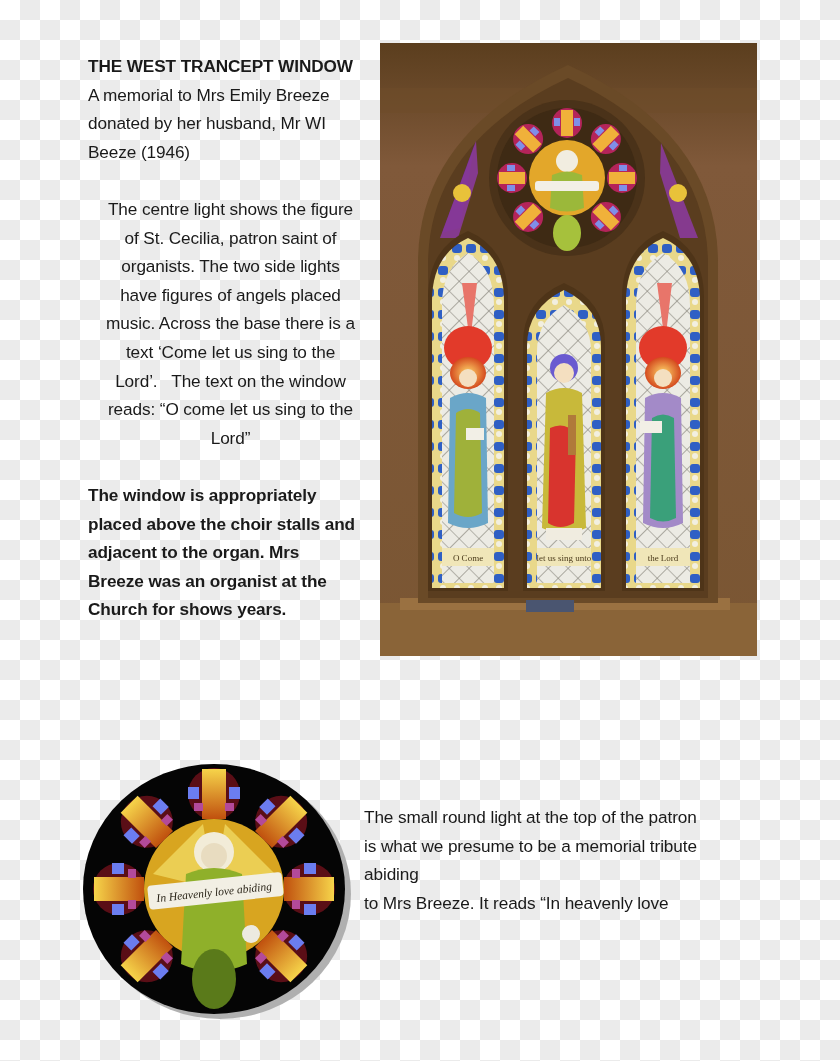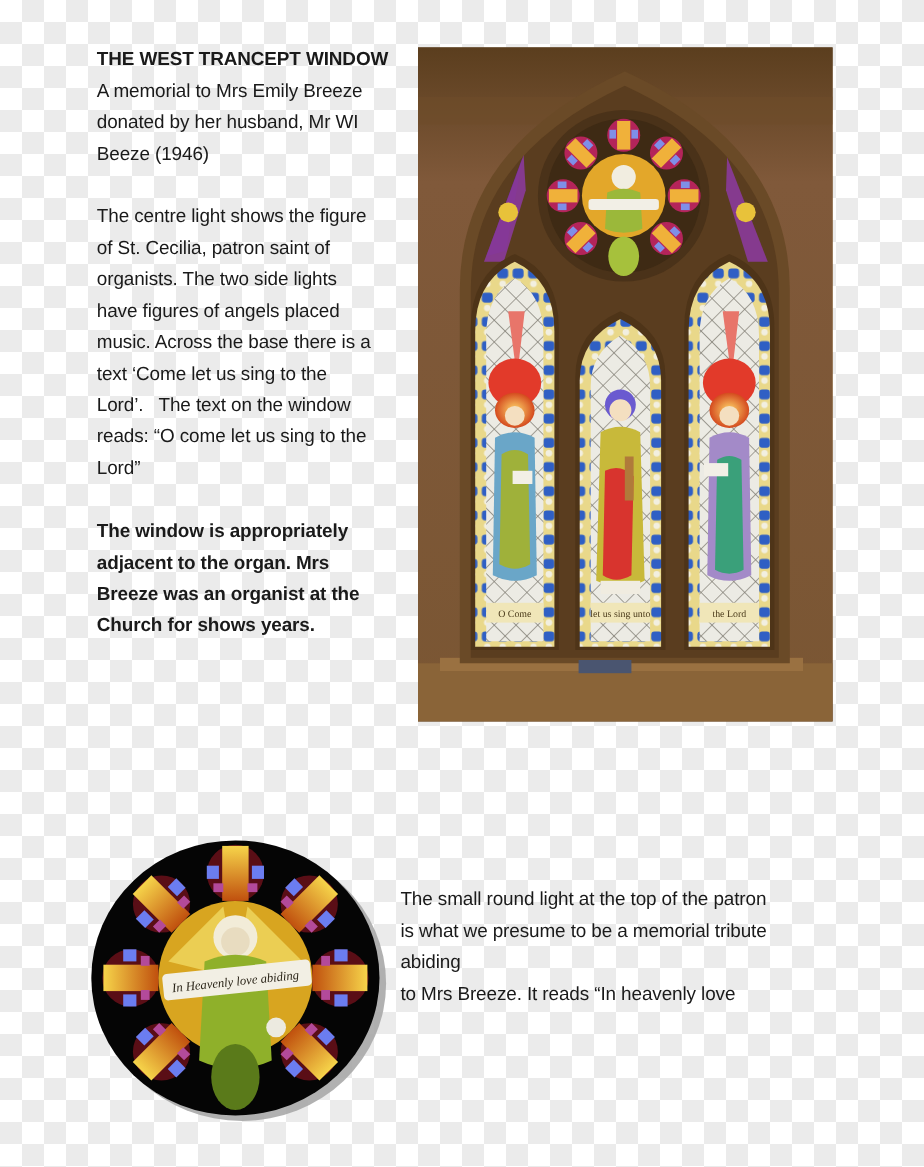--- a/index.html
+++ b/index.html
@@ -12,22 +12,22 @@
     background-size: 40px 40px;
     background-position: 0 0, 20px 20px;
     font-family: "Liberation Sans", "DejaVu Sans", sans-serif;
     color: #1a1a1a;
   }
   .textblock {
     position: absolute; font-size: 17.2px; line-height: 28.6px; letter-spacing: -0.1px;
   }
   .textblock p { margin: 0; }
   .title { font-weight: bold; }
-  #left-text { left: 88px; top: 39px; width: 285px; }
-  #left-text .para2 { margin-top: 28.6px; }
+  #left-text { left: 88px; top: 52px; width: 285px; }
+  #left-text .para2 { margin-top: 28.6px; text-align: center; }
   #left-text .para3 { margin-top: 28.6px; font-weight: bold; }
   #right-text { left: 364px; top: 803px; width: 400px; }
 
   .photo {
     position: absolute; left: 380px; top: 43px; width: 377px; height: 613px;
     background: linear-gradient(180deg, #5a3d1c 0%, #7a5630 12%, #8b6538 45%, #7e5a33 80%, #6f4f2c 100%);
     overflow: hidden;
   }
   .photo svg { position: absolute; left: 0; top: 0; }
 
@@ -58,20 +58,21 @@
     <p>have figures of angels placed</p>
     <p>music. Across the base there is a</p>
     <p>text ‘Come let us sing to the</p>
     <p style="white-space:pre">Lord’.   The text on the window</p>
     <p>reads: “O come let us sing to the</p>
     <p>Lord”</p>
   </div>
 
   <div class="para3">
     <p>The window is appropriately</p>
+    <p>placed above the choir stalls and</p>
     <p>adjacent to the organ. Mrs</p>
     <p>Breeze was an organist at the</p>
     <p>Church for shows years.</p>
   </div>
 </div>
 
 <div class="photo">
   <svg width="377" height="613" viewBox="0 0 377 613" xmlns="http://www.w3.org/2000/svg">
     <defs>
       <pattern id="diamond" width="14" height="14" patternUnits="userSpaceOnUse" patternTransform="rotate(45)">

